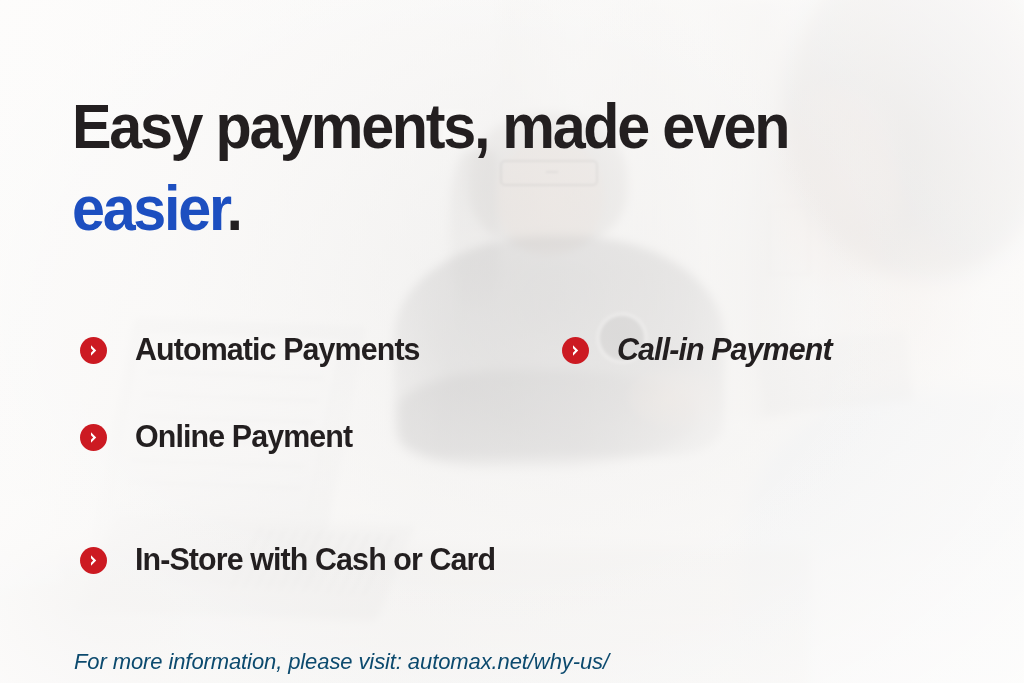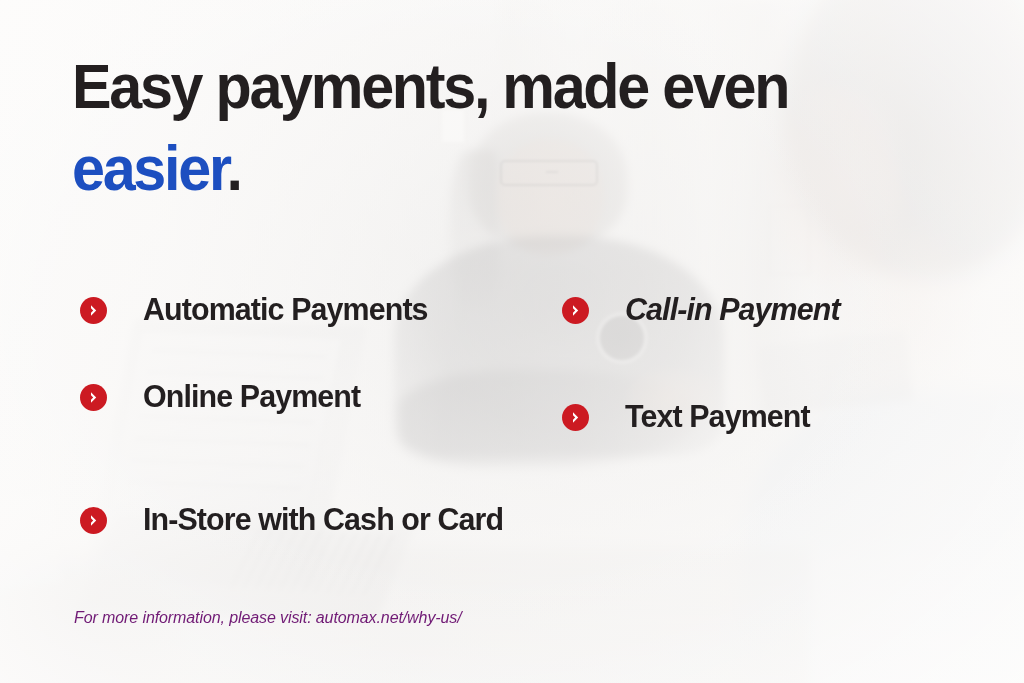--- a/index.html
+++ b/index.html
@@ -189,21 +189,21 @@
     background:
       linear-gradient(100deg, rgba(252,251,250,0.94) 0%, rgba(250,249,248,0.80) 22%, rgba(249,248,247,0.62) 45%, rgba(250,249,248,0.70) 72%, rgba(252,251,250,0.80) 100%),
       linear-gradient(180deg, rgba(253,252,251,0.55) 0%, rgba(250,249,248,0.30) 40%, rgba(248,247,246,0.45) 78%, rgba(252,251,250,0.72) 100%);
   }
   .vignette{
     position:absolute; inset:0;
     background:radial-gradient(ellipse 84% 92% at 46% 46%, rgba(255,255,255,0) 38%, rgba(255,255,255,0.30) 78%, rgba(255,255,255,0.52) 100%);
   }
 
   
-  .content{ position:absolute; inset:0; }
+  .content{ position:absolute; inset:0;margin-top:40px; }
 
   .headline{
     position:absolute; left:72px; top:56px; width:880px;
     font-family:"Liberation Sans", sans-serif;
     font-weight:bold;
     font-size:63px;
     line-height:0.97;
     letter-spacing:-2.4px;
     color:#231f20;
     transform:scaleX(0.94);
@@ -223,21 +223,21 @@
     white-space:nowrap;
   }
   .headline-dot{ color:#231f20; }
 
   .features{ position:absolute; left:0; top:0; width:1024px; height:683px; }
 
   .feature{
     position:absolute;
     display:flex;
     align-items:center;
-    gap:36px;
+    gap:28px;
     white-space:nowrap;
   }
   .feature .bullet-icon{
     flex:0 0 auto;
     width:27px; height:27px;
     border-radius:50%;
     background:#cc1a22;
     position:relative;
     display:block;
   }
@@ -257,23 +257,23 @@
   .f-r1c1{ left:80px;  top:292px; }
   .f-r2c1{ left:80px;  top:379px; }
   .f-r3c1{ left:80px;  top:502px; }
   .f-r1c2{ left:562px; top:292px;font-style:italic; }
   .f-r2c2{ left:562px; top:399px; }
 
   .footer{
     position:absolute; left:74px; top:609px;
     font-family:"Liberation Sans", sans-serif;
     font-style:italic;
-    font-size:16px;
+    font-size:22px;
     letter-spacing:-0.1px;
-    color:#701a75;
+    color:#0c4a6e;
     white-space:nowrap;
   }
 </style>
 </head>
 <body>
 
 <div class="banner">
 
   <div class="photo">
     <div class="photo-base"></div>
@@ -337,28 +337,20 @@
 
       <div class="feature f-r2c1">
         <span class="bullet-icon">
           <svg viewBox="0 0 27 27" xmlns="http://www.w3.org/2000/svg" aria-hidden="true">
             <path d="M11 8.2 L16.2 13.5 L11 18.8 L11 15.7 L13.2 13.5 L11 11.3 Z" fill="#ffffff"></path>
           </svg>
         </span>
         <span class="label">Online Payment</span>
       </div>
 
-      <div class="feature f-r2c2">
-        <span class="bullet-icon">
-          <svg viewBox="0 0 27 27" xmlns="http://www.w3.org/2000/svg" aria-hidden="true">
-            <path d="M11 8.2 L16.2 13.5 L11 18.8 L11 15.7 L13.2 13.5 L11 11.3 Z" fill="#ffffff"></path>
-          </svg>
-        </span>
-        <span class="label">Text Payment</span>
-      </div>
 
       <div class="feature f-r3c1">
         <span class="bullet-icon">
           <svg viewBox="0 0 27 27" xmlns="http://www.w3.org/2000/svg" aria-hidden="true">
             <path d="M11 8.2 L16.2 13.5 L11 18.8 L11 15.7 L13.2 13.5 L11 11.3 Z" fill="#ffffff"></path>
           </svg>
         </span>
         <span class="label">In-Store with Cash or Card</span>
       </div>
 

